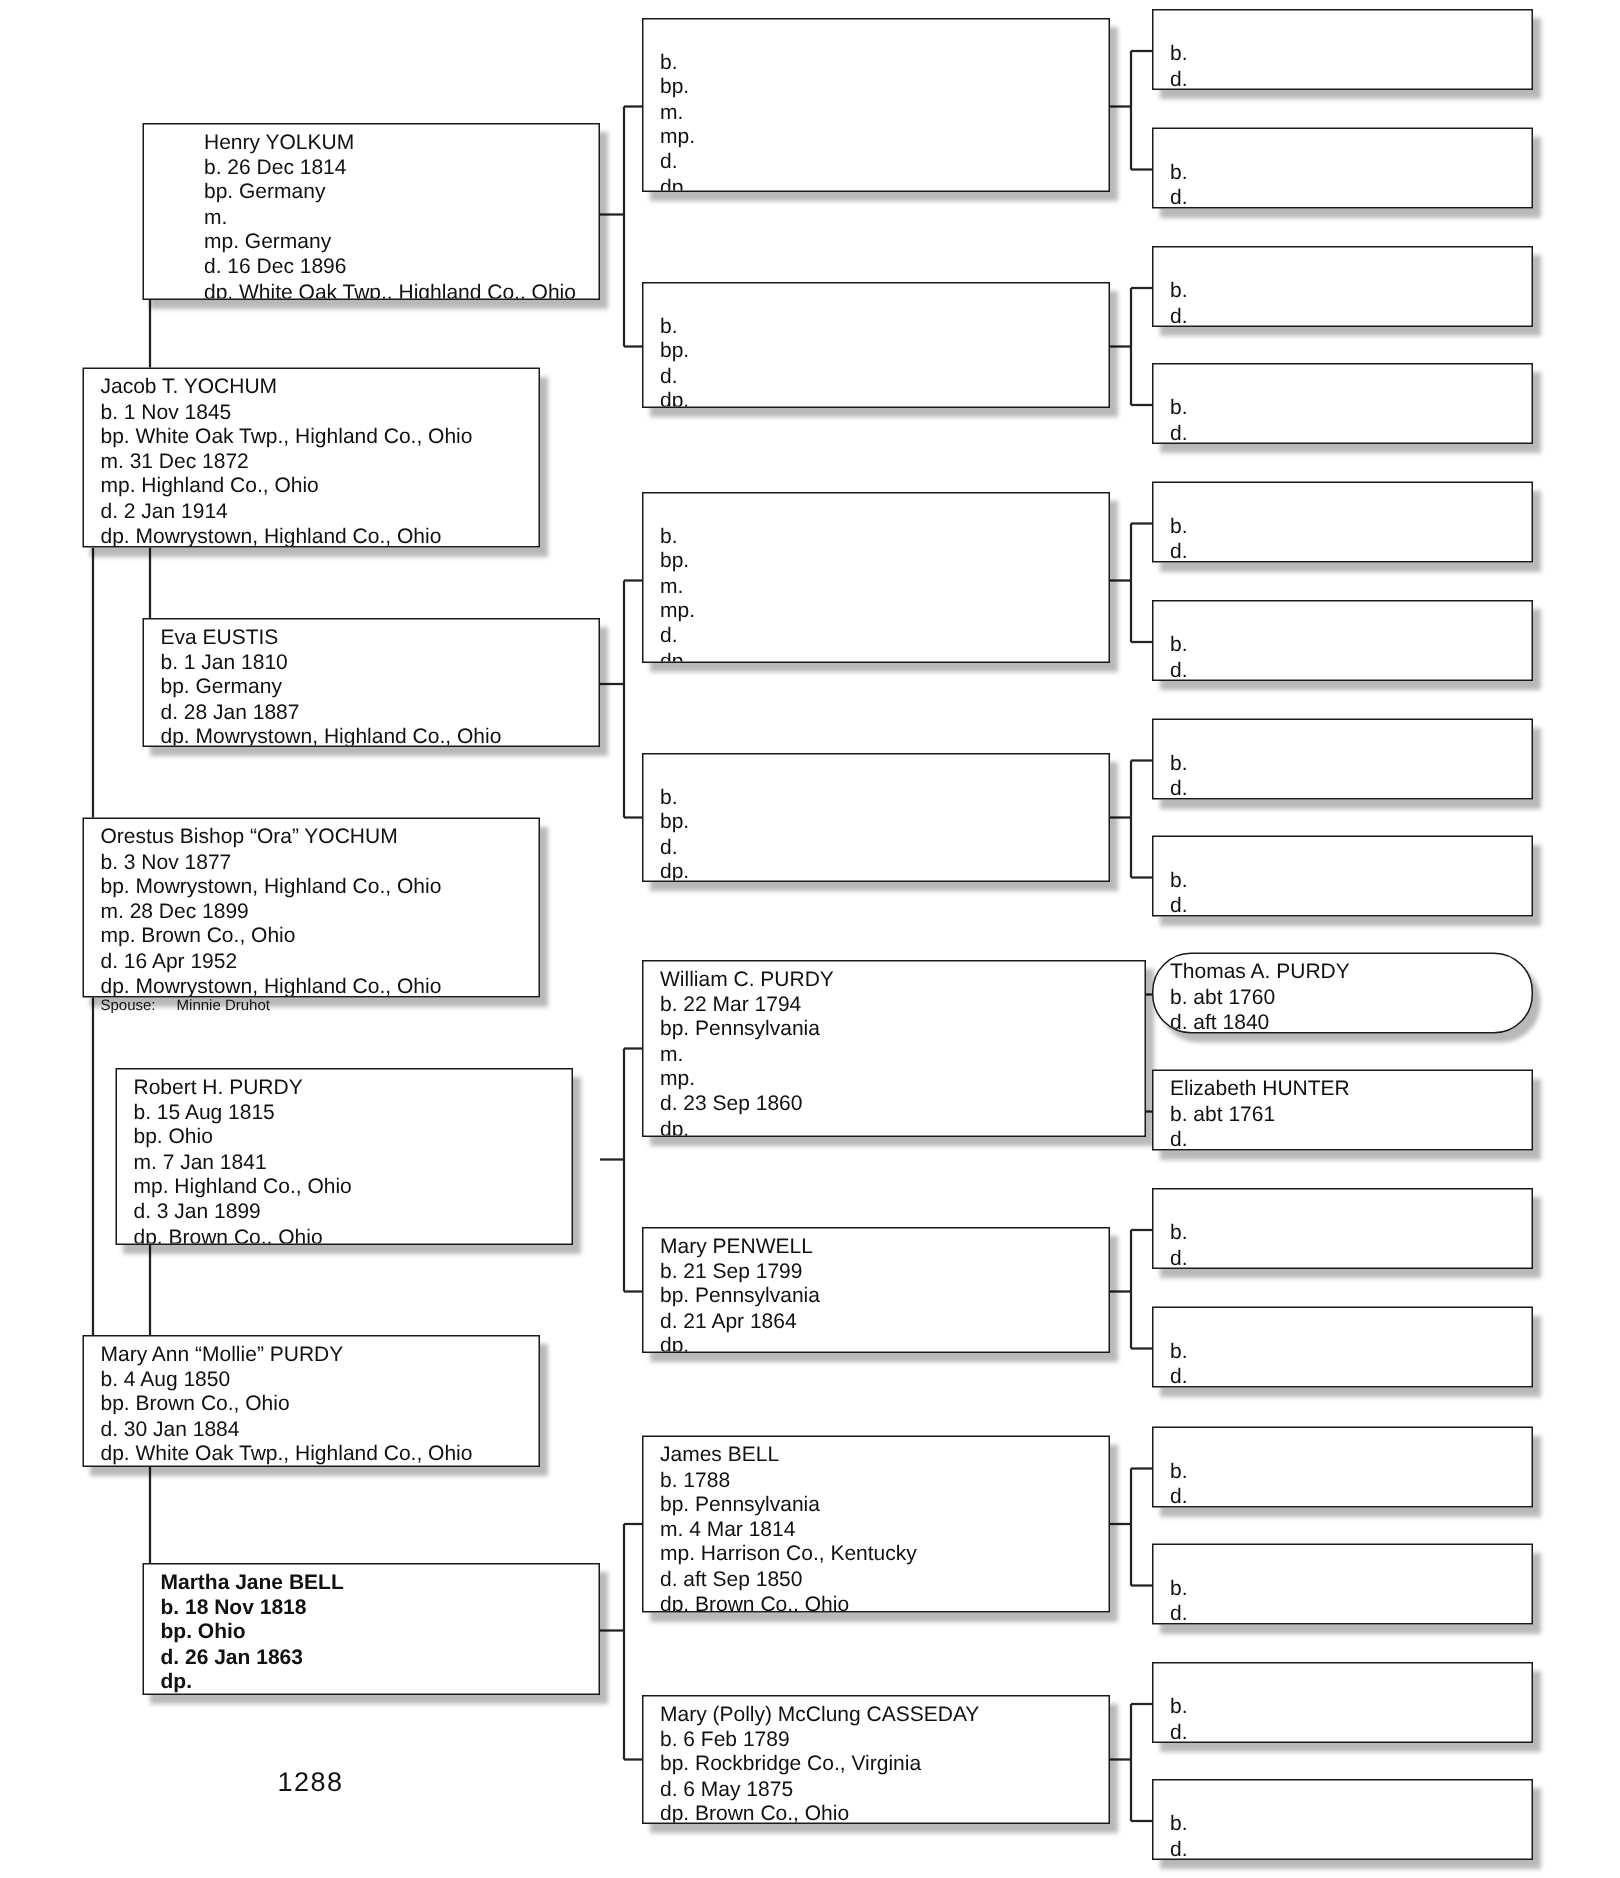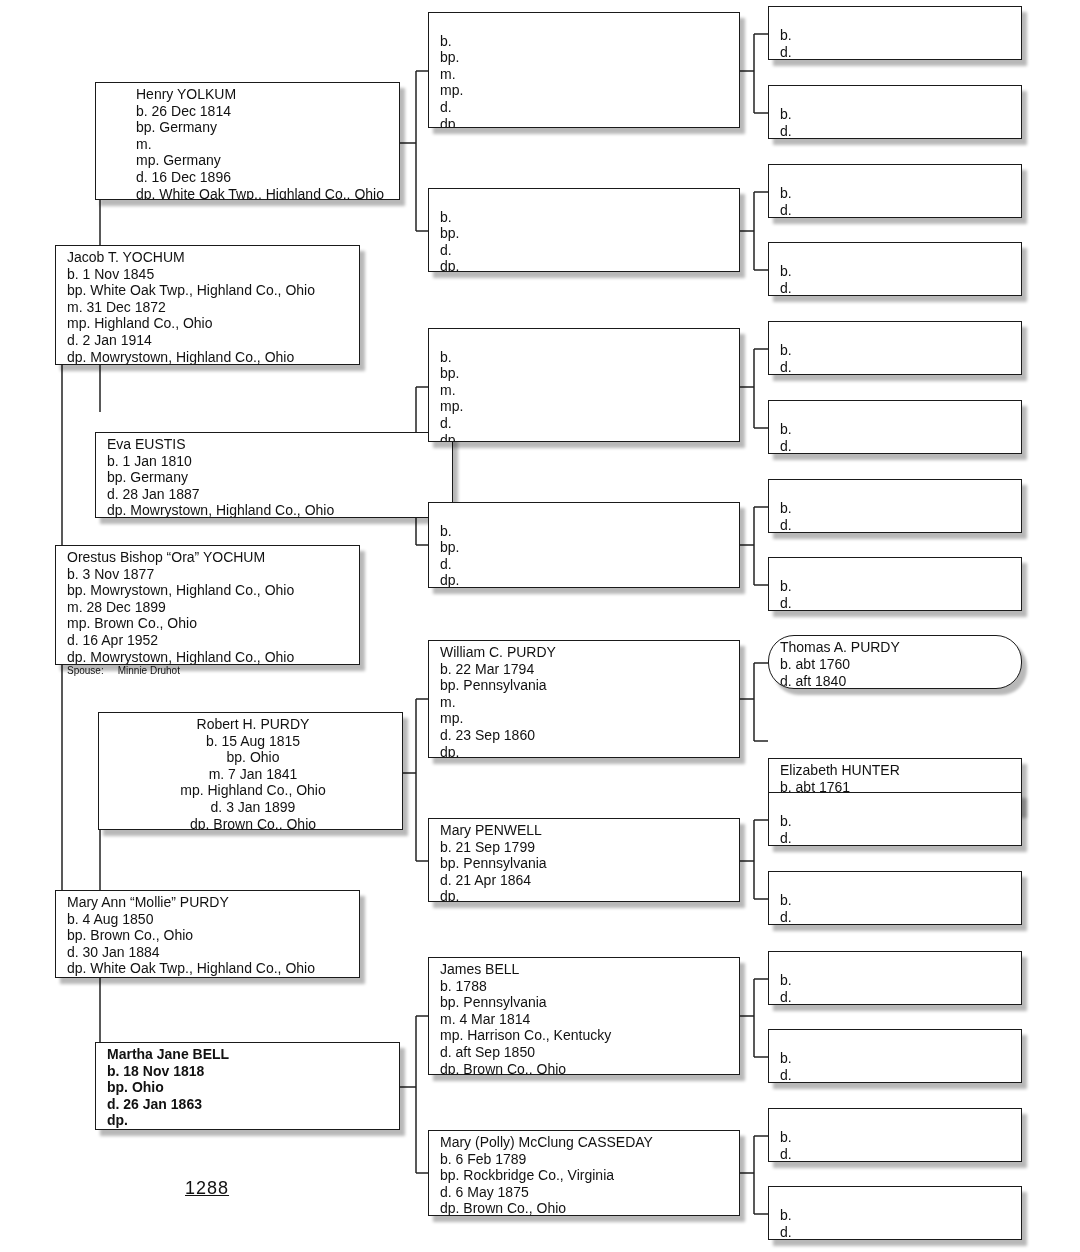--- a/index.html
+++ b/index.html
@@ -15,21 +15,21 @@
   }
   .line{height:16.6px;line-height:16.6px;font-size:14px;white-space:nowrap;}
   .g4 .line{height:17px;line-height:17px;}
   .spouse{
     position:absolute;left:67px;top:662px;z-index:1;
     font-size:10px;line-height:18px;white-space:nowrap;
   }
   .spouse .sp-name{margin-left:14px;}
   .pagenum{
     position:absolute;left:185px;top:1178px;z-index:1;
-    font-size:18px;letter-spacing:1px;text-decoration:underline;
+    font-size:18px;letter-spacing:1px;
   }
 </style>
 </head>
 <body>
 
 <div class="page">
   <svg class="conn" id="conn" viewBox="0 0 1080 1252">
       <line x1="62" y1="365" x2="62" y2="890" stroke="#222" stroke-width="1.5"></line>
       <line x1="100" y1="200" x2="100" y2="412" stroke="#222" stroke-width="1.5"></line>
       <line x1="100" y1="830" x2="100" y2="1042" stroke="#222" stroke-width="1.5"></line>
@@ -111,28 +111,28 @@
       </div>
       <div class="box" style="left: 95px; top: 82px; width: 305px; height: 118px; padding-left: 40px;">
         <div class="line">Henry YOLKUM</div>
         <div class="line">b. 26 Dec 1814</div>
         <div class="line">bp. Germany</div>
         <div class="line">m.</div>
         <div class="line">mp. Germany</div>
         <div class="line">d. 16 Dec 1896</div>
         <div class="line">dp. White Oak Twp., Highland Co., Ohio</div>
       </div>
-      <div class="box" style="left: 95px; top: 432px; width: 358px; height: 86px;">
+      <div class="box" style="left: 95px; top: 412px; width: 305px; height: 86px;">
         <div class="line">Eva EUSTIS</div>
         <div class="line">b. 1 Jan 1810</div>
         <div class="line">bp. Germany</div>
         <div class="line">d. 28 Jan 1887</div>
         <div class="line">dp. Mowrystown, Highland Co., Ohio</div>
       </div>
-      <div class="box" style="left: 98px; top: 712px; width: 305px; height: 118px; text-align: center;">
+      <div class="box" style="left: 77px; top: 712px; width: 305px; height: 118px;">
         <div class="line">Robert H. PURDY</div>
         <div class="line">b. 15 Aug 1815</div>
         <div class="line">bp. Ohio</div>
         <div class="line">m. 7 Jan 1841</div>
         <div class="line">mp. Highland Co., Ohio</div>
         <div class="line">d. 3 Jan 1899</div>
         <div class="line">dp. Brown Co., Ohio</div>
       </div>
       <div class="box" style="left: 95px; top: 1042px; width: 305px; height: 88px; font-weight: bold;">
         <div class="line">Martha Jane BELL</div>
@@ -166,21 +166,21 @@
         <div class="line">d.</div>
         <div class="line">dp.</div>
       </div>
       <div class="box" style="left: 428px; top: 502px; width: 312px; height: 86px;">
         <div class="line"></div>
         <div class="line">b.</div>
         <div class="line">bp.</div>
         <div class="line">d.</div>
         <div class="line">dp.</div>
       </div>
-      <div class="box" style="left: 428px; top: 640px; width: 312px; height: 118px;">
+      <div class="box" style="left: 428px; top: 640px; width: 336px; height: 118px;">
         <div class="line">William C. PURDY</div>
         <div class="line">b. 22 Mar 1794</div>
         <div class="line">bp. Pennsylvania</div>
         <div class="line">m.</div>
         <div class="line">mp.</div>
         <div class="line">d. 23 Sep 1860</div>
         <div class="line">dp.</div>
       </div>
       <div class="box" style="left: 428px; top: 818px; width: 312px; height: 84px;">
         <div class="line">Mary PENWELL</div>
@@ -243,21 +243,21 @@
       <div class="box g4" style="left: 768px; top: 557px; width: 254px; height: 54px;">
         <div class="line"></div>
         <div class="line">b.</div>
         <div class="line">d.</div>
       </div>
       <div class="box g4" style="left: 768px; top: 635px; width: 254px; height: 54px; border-radius: 26px;">
         <div class="line">Thomas A. PURDY</div>
         <div class="line">b. abt 1760</div>
         <div class="line">d. aft 1840</div>
       </div>
-      <div class="box g4" style="left: 768px; top: 713px; width: 254px; height: 54px; margin-top: 45px;">
+      <div class="box g4" style="left: 768px; top: 713px; width: 254px; height: 54px;">
         <div class="line">Elizabeth HUNTER</div>
         <div class="line">b. abt 1761</div>
         <div class="line">d.</div>
       </div>
       <div class="box g4" style="left: 768px; top: 792px; width: 254px; height: 54px;">
         <div class="line"></div>
         <div class="line">b.</div>
         <div class="line">d.</div>
       </div>
       <div class="box g4" style="left: 768px; top: 871px; width: 254px; height: 54px;">

